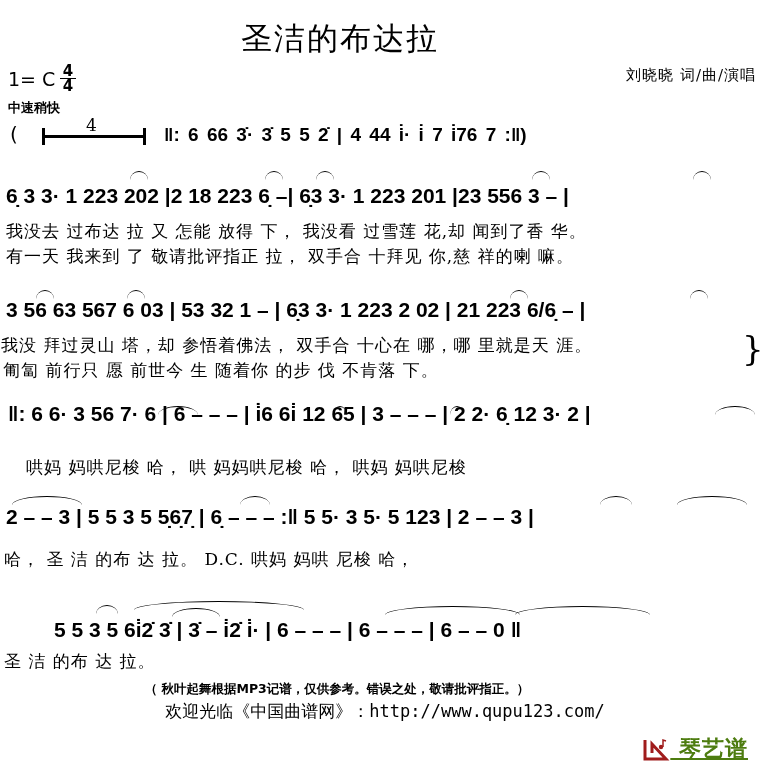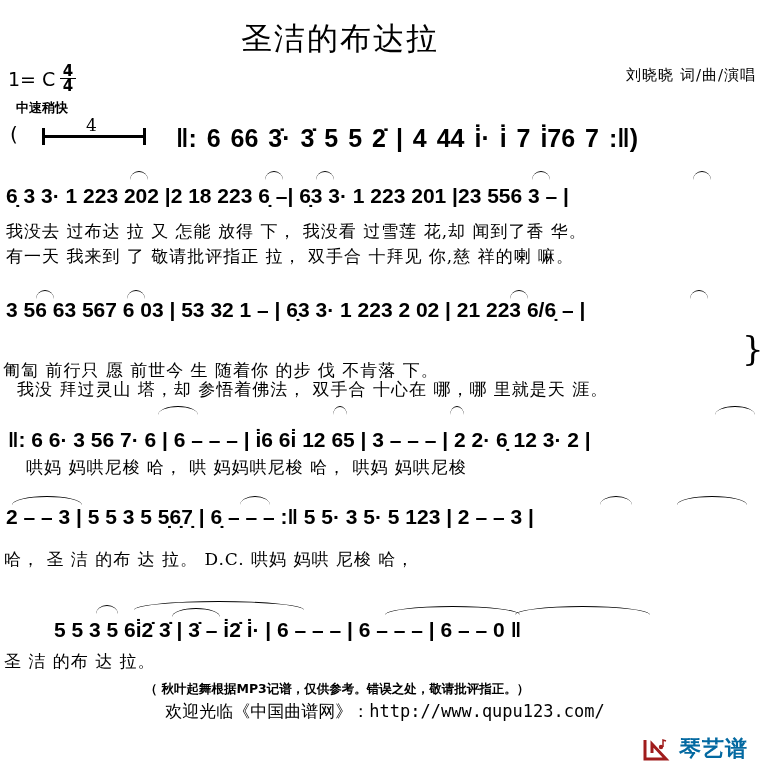--- a/index.html
+++ b/index.html
@@ -5,62 +5,62 @@
   html, body { margin:0; padding:0; background:#fff; }
   body { width:770px; height:774px; position:relative; overflow:hidden;
          font-family:"DejaVu Sans","Liberation Sans",sans-serif; color:#000; }
   .abs { position:absolute; white-space:nowrap;text-align:right; }
   .title { left:0; width:680px; top:18px; text-align:center; font-size:31px;
            font-family:"DejaVu Sans",sans-serif; letter-spacing:2px; }
   .credit { right:14px; top:66px; font-size:15px; font-family:"DejaVu Serif",serif; letter-spacing:1px; }
   .key { left:8px; top:68px; font-size:19px; font-family:"DejaVu Sans",sans-serif; }
   .frac { position:absolute; left:60px; top:64px; width:16px; text-align:center;
           font-size:15px; font-weight:bold; line-height:14px; }
-  .tempo { left:8px; top:99px; font-size:13px; font-weight:bold;margin-left:8px; }
+  .tempo { left:8px; top:99px; font-size:13px; font-weight:bold; }
   .notes { font-family:"Liberation Sans","DejaVu Sans",sans-serif; font-weight:bold; font-size:22px; }
   .lyric { font-family:"DejaVu Serif","Liberation Serif",serif; font-size:17px; letter-spacing:1px; }
   .rest-bar { position:absolute; left:42px; top:135px; width:104px; height:3px; background:#000; }
   .rest-bar:before, .rest-bar:after { content:""; position:absolute; top:-7px; width:3px; height:17px; background:#000; }
   .rest-bar:before { left:0; } .rest-bar:after { right:0; }
   .rest-num { left:86px; top:115px; font-size:17px; font-family:"DejaVu Serif",serif; }
   .paren { left:10px; top:122px; font-size:20px; }
   .arc { position:absolute; border-top:1.5px solid #000; border-radius:50%/100% 100% 0 0; height:8px; }
   .footer1 { left:0; width:674px; text-align:center; top:681px; font-size:12.5px; font-weight:bold; }
   .footer2 { left:0; width:770px; text-align:center; top:700px; font-size:17px; font-family:"DejaVu Sans Mono",monospace; }
-  .logo { right:22px; top:734px; color:#0369a1; font-size:22px; font-weight:bold; letter-spacing:1px; }
+  .logo { right:22px; top:734px; color:#4d7c0f; font-size:22px; font-weight:bold; letter-spacing:1px;text-decoration:underline; }
   .logo-mark { display:inline-block; width:28px; height:24px; position:relative; vertical-align:middle; }
   .brace { font-size:34px; font-family:"DejaVu Serif",serif; }
 </style>
 </head>
 <body>
 
 <div class="abs title">圣洁的布达拉</div>
 <div class="abs credit">刘晓晓  词/曲/演唱</div>
 <div class="abs key">1= C</div>
 <div class="frac">
   <div>4</div>
   <div style="border-top:1.5px solid #000;">4</div>
 </div>
 <div class="abs tempo">中速稍快</div>
 
 <div class="abs paren">(</div>
 <div class="abs rest-num">4</div>
 <div class="rest-bar"></div>
-<div class="abs notes" style="left:176px; top:124px; font-size:25px; word-spacing:3px;">‖: 6  66  3̇· 3̇  5  5  2̇  |  4  44  i̇· i̇  7 i̇76  7  :‖)</div>
+<div class="abs notes" style="left:164px; top:124px; font-size:19px; word-spacing:3px;">‖: 6  66  3̇· 3̇  5  5  2̇  |  4  44  i̇· i̇  7 i̇76  7  :‖)</div>
 
 <div class="abs notes" style="left:6px; top:184px; font-size:21px;">6̣ 3  3· 1  223  202  |2 18  223  6̣ –|  6̣3 3· 1  223  201  |23  556  3 – |</div>
 <div class="abs lyric" style="left:6px; top:220px;">我没去  过布达  拉 又  怎能  放得  下，   我没看  过雪莲  花,却  闻到了香  华。</div>
 <div class="abs lyric" style="left:6px; top:245px;">有一天  我来到  了      敬请批评指正  拉，   双手合  十拜见  你,慈  祥的喇     嘛。</div>
 
 <div class="abs notes" style="left:6px; top:298px; font-size:21px;">3 56  63  567  6 03  |  53  32  1 –  |  6̣3  3· 1  223  2 02  |  21  223  6/6̣ –  |</div>
-<div class="abs lyric" style="left:17px; top:334px;margin-top:44px;">我没  拜过灵山 塔，却  参悟着佛法，   双手合  十心在  哪，哪  里就是天  涯。</div>
+<div class="abs lyric" style="left:1px; top:334px;">我没  拜过灵山 塔，却  参悟着佛法，   双手合  十心在  哪，哪  里就是天  涯。</div>
 <div class="abs lyric" style="left:3px; top:359px;">匍匐  前行只  愿       前世今  生      随着你  的步    伐       不肯落    下。</div>
 <div class="abs brace" style="left:742px; top:328px;">}</div>
 
-<div class="abs notes" style="left:8px; top:428px; font-size:21px;">‖: 6  6· 3  56  7· 6  |  6 – – –  |  i̇6  6i̇  12  65 |  3 – – –  | 2  2· 6̣  12  3· 2 |</div>
+<div class="abs notes" style="left:8px; top:402px; font-size:21px;">‖: 6  6· 3  56  7· 6  |  6 – – –  |  i̇6  6i̇  12  65 |  3 – – –  | 2  2· 6̣  12  3· 2 |</div>
 <div class="abs lyric" style="left:26px; top:456px;">哄妈   妈哄尼梭     哈，      哄 妈妈哄尼梭    哈，     哄妈   妈哄尼梭</div>
 
 <div class="abs notes" style="left:6px; top:505px; font-size:21px;">2 – – 3  |  5  5  3  5  5̣6̣7̣  |  6̣  – – –  :‖  5  5· 3  5· 5  123  |  2 – – 3  |</div>
 <div class="abs lyric" style="left:4px; top:548px;">哈，       圣 洁 的布 达       拉。    D.C. 哄妈   妈哄   尼梭        哈，</div>
 
 <div class="abs notes" style="left:6px; top:618px; font-size:21px;margin-left:48px;">5  5  3  5 6i̇2̇  3̇  |  3̇ – i̇2̇  i̇·  |  6 – – –  |  6 – – –  |  6 – – 0  ‖</div>
 <div class="abs lyric" style="left:4px; top:650px;">圣 洁 的布   达                           拉。</div>
 
 <div class="arc" style="left:130px; top:171px; width:18px;"></div>
 <div class="arc" style="left:265px; top:171px; width:18px;"></div>

